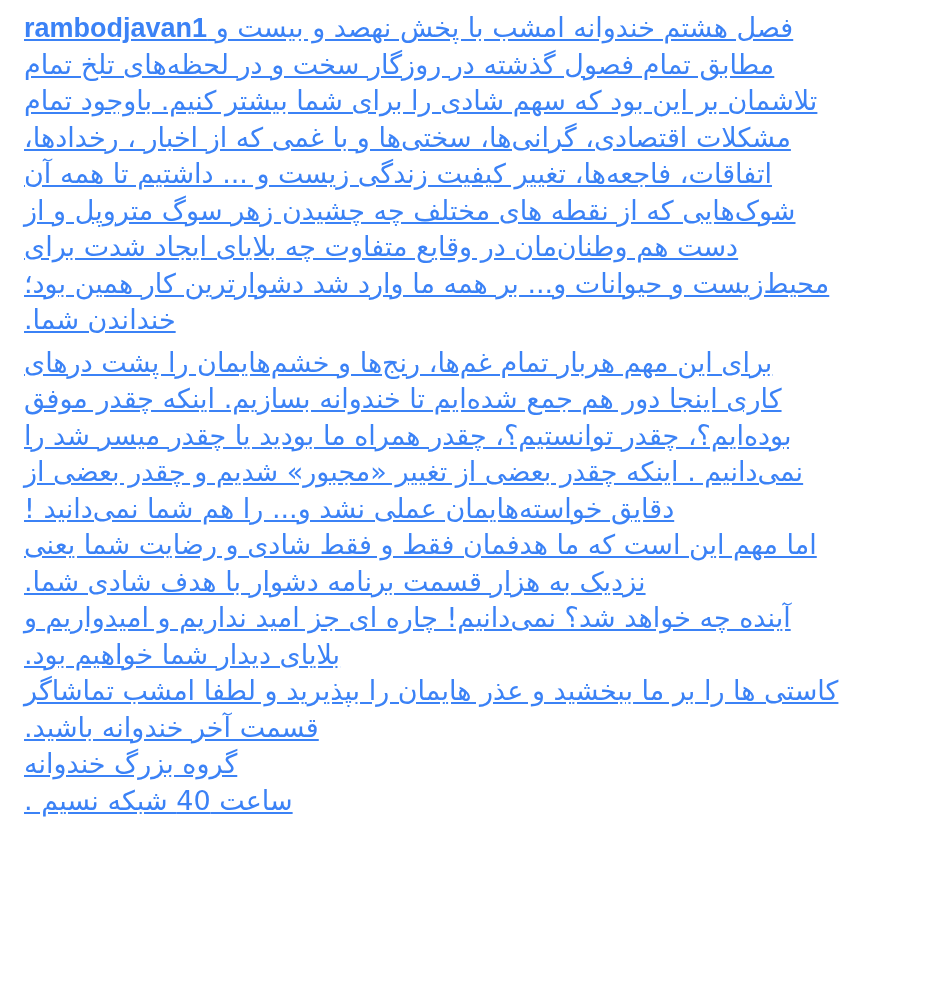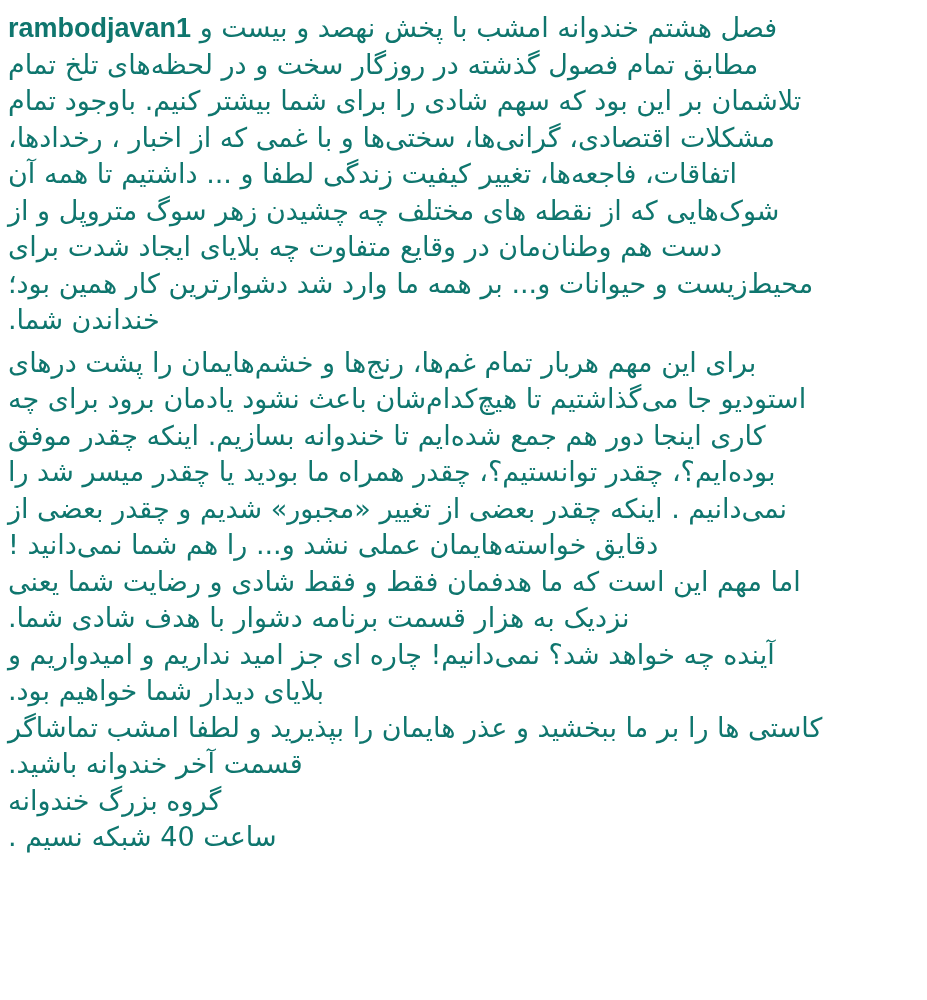--- a/index.html
+++ b/index.html
@@ -1,20 +1,20 @@
 <!DOCTYPE html>
 <html><head>
 <meta charset="utf-8">
 <style>
   html, body { margin: 0; padding: 0; background: #ffffff; }
   body { width: 927px; height: 1000px; overflow: hidden; position: relative; }
   .caption {
-    position: absolute; left: 8px; top: 10px; width: 880px;
+    position: absolute; left: 24px; top: 10px; width: 880px;
     font-family: "DejaVu Sans", "Liberation Sans", sans-serif;
-    font-size: 27px; color: #0f766e;
+    font-size: 27px; color: #3b82f6; text-decoration: underline;
   }
   .line {
     display: block;
     direction: rtl;
     text-align: left;
     unicode-bidi: plaintext;
     white-space: nowrap;
     height: 36.5px;
     line-height: 36.5px;
   }
@@ -26,28 +26,27 @@
 <body>
 
 <div class="caption">
   <div class="line first">
     <span>فصل هشتم خندوانه امشب با پخش نهصد و بیست و</span>
     <span class="username">rambodjavan1</span>
   </div>
   <div class="line">مطابق تمام فصول گذشته در روزگار سخت و در لحظه‌های تلخ تمام</div>
   <div class="line">تلاشمان بر این بود که سهم شادی را برای شما بیشتر کنیم. باوجود تمام</div>
   <div class="line">مشکلات اقتصادی، گرانی‌ها، سختی‌ها و با غمی که از اخبار ، رخدادها،</div>
-  <div class="line">اتفاقات، فاجعه‌ها، تغییر کیفیت زندگی لطفا و ... داشتیم تا همه آن</div>
+  <div class="line">اتفاقات، فاجعه‌ها، تغییر کیفیت زندگی زیست و ... داشتیم تا همه آن</div>
   <div class="line">شوک‌هایی که از نقطه های مختلف چه چشیدن زهر سوگ متروپل و از</div>
   <div class="line">دست هم وطنان‌مان در وقایع متفاوت چه بلایای ایجاد شدت برای</div>
   <div class="line">محیط‌زیست و حیوانات و... بر همه ما وارد شد دشوارترین کار همین بود؛</div>
   <div class="line">خنداندن شما.</div>
   <div class="gap"></div>
   <div class="line">برای این مهم هربار تمام غم‌ها، رنج‌ها و خشم‌هایمان را پشت درهای</div>
-  <div class="line">استودیو جا می‌گذاشتیم تا هیچ‌کدام‌شان باعث نشود یادمان برود برای چه</div>
   <div class="line">کاری اینجا دور هم جمع شده‌ایم تا خندوانه بسازیم. اینکه چقدر موفق</div>
   <div class="line">بوده‌ایم؟، چقدر توانستیم؟، چقدر همراه ما بودید یا چقدر میسر شد را</div>
   <div class="line">نمی‌دانیم . اینکه چقدر بعضی از تغییر «مجبور» شدیم و چقدر بعضی از</div>
   <div class="line">دقایق خواسته‌هایمان عملی نشد و... را هم شما نمی‌دانید !</div>
   <div class="line">اما مهم این است که ما هدفمان فقط و فقط شادی و رضایت شما یعنی</div>
   <div class="line">نزدیک به هزار قسمت برنامه دشوار با هدف شادی شما.</div>
   <div class="line">آینده چه خواهد شد؟ نمی‌دانیم! چاره ای جز امید نداریم و امیدواریم و</div>
   <div class="line">بلایای دیدار شما خواهیم بود.</div>
   <div class="line">کاستی ها را بر ما ببخشید و عذر هایمان را بپذیرید و لطفا امشب تماشاگر</div>
   <div class="line">قسمت آخر خندوانه باشید.</div>

